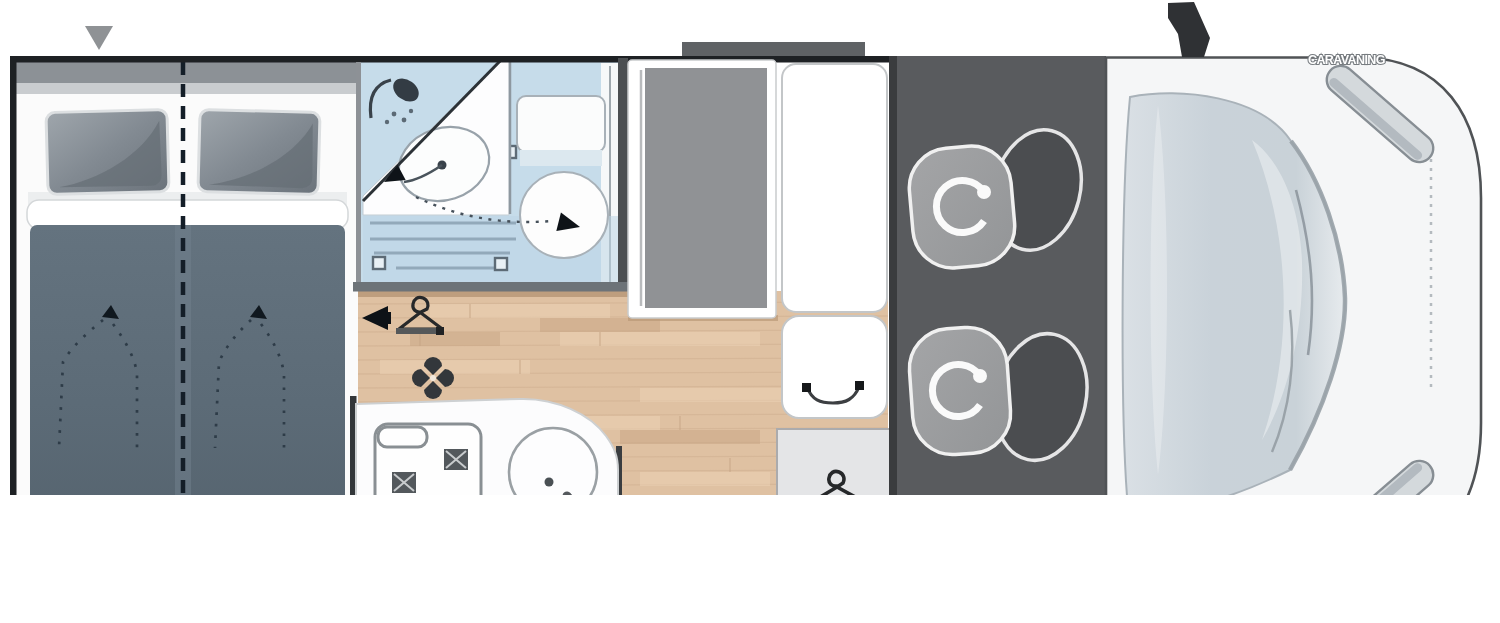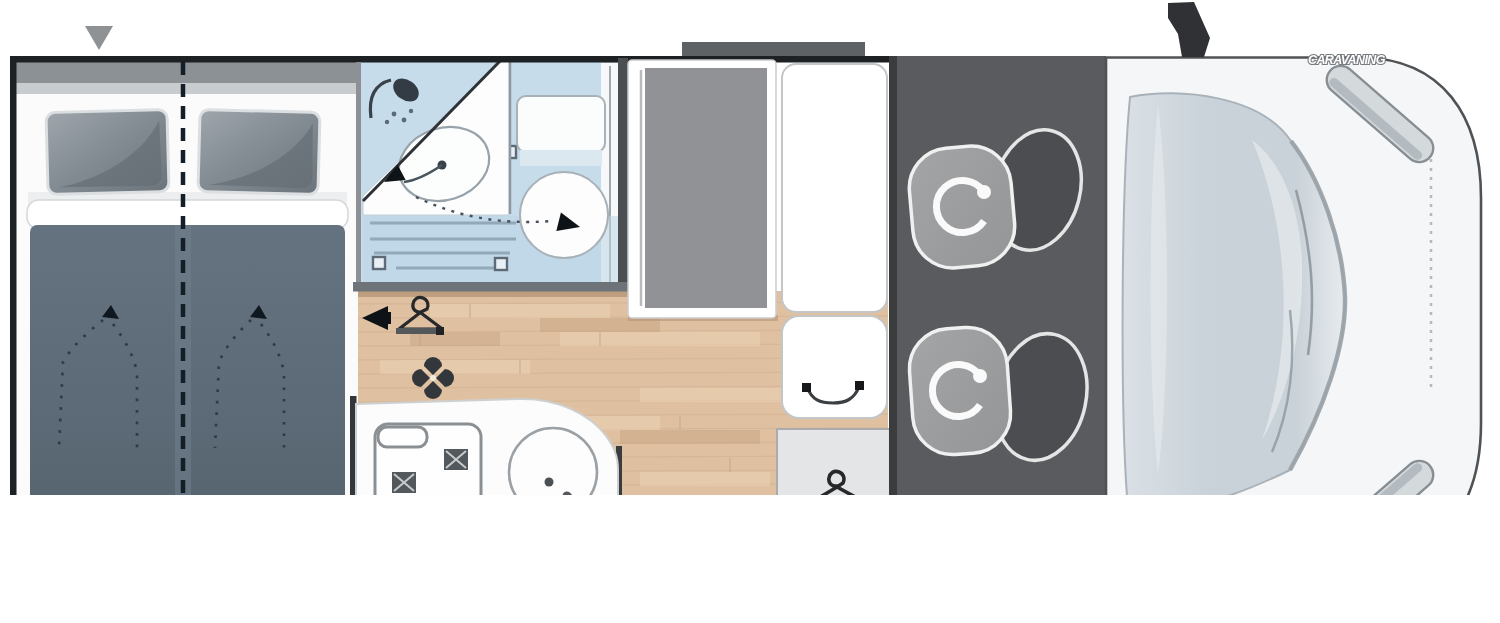--- a/index.html
+++ b/index.html
@@ -1,17 +1,17 @@
 <!DOCTYPE html>
 <html><head>
 <meta charset="utf-8">
 <style>
   html,body{margin:0;padding:0;background:#ffffff;}
   body{font-family:"Liberation Sans", sans-serif;}
-  #wrap{position:relative;width:1500px;height:495px;background:#84cc16;overflow:hidden;font-style:italic;}
+  #wrap{position:relative;width:1500px;height:495px;background:#84cc16;overflow:hidden;}
 </style>
 </head>
 <body>
 <div id="wrap">
 <svg width="1500" height="623" viewBox="0 0 1500 623">
 <defs>
   <linearGradient id="gduvet" x1="0" y1="0" x2="0" y2="1">
     <stop offset="0" stop-color="#64737f"></stop>
     <stop offset="0.55" stop-color="#5c6b77"></stop>
     <stop offset="1" stop-color="#55636e"></stop>

